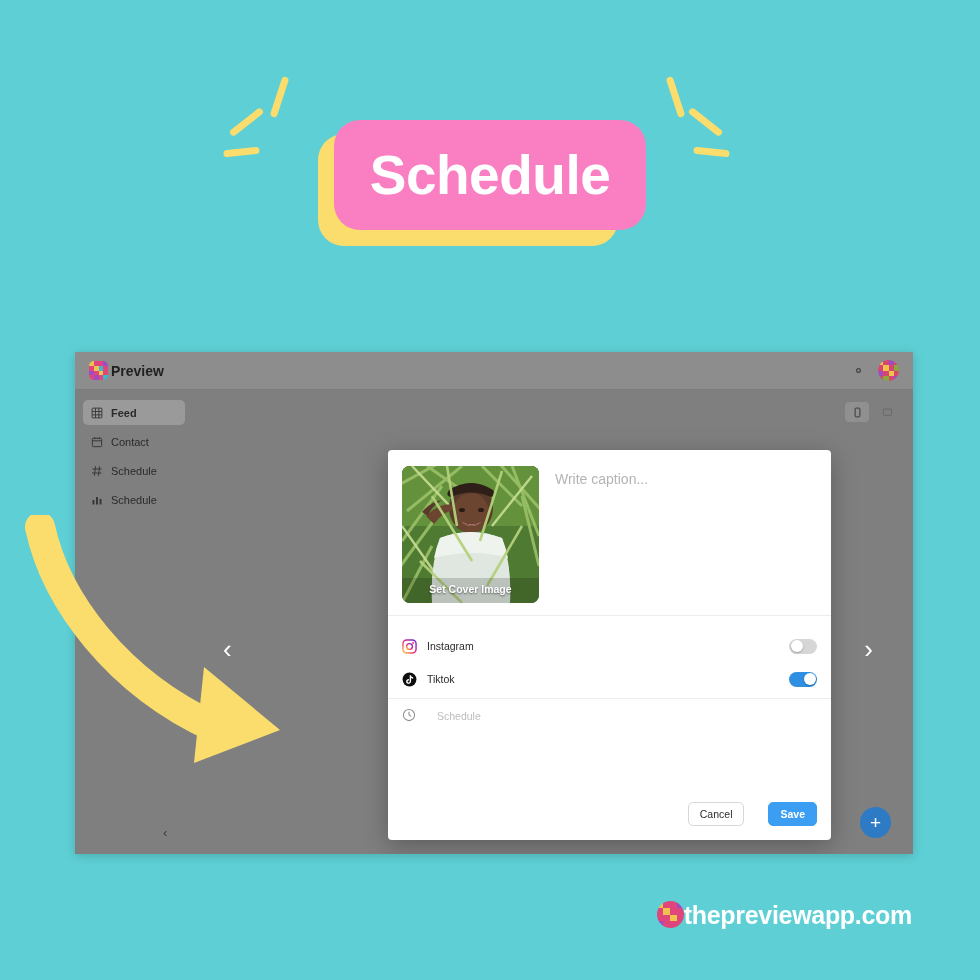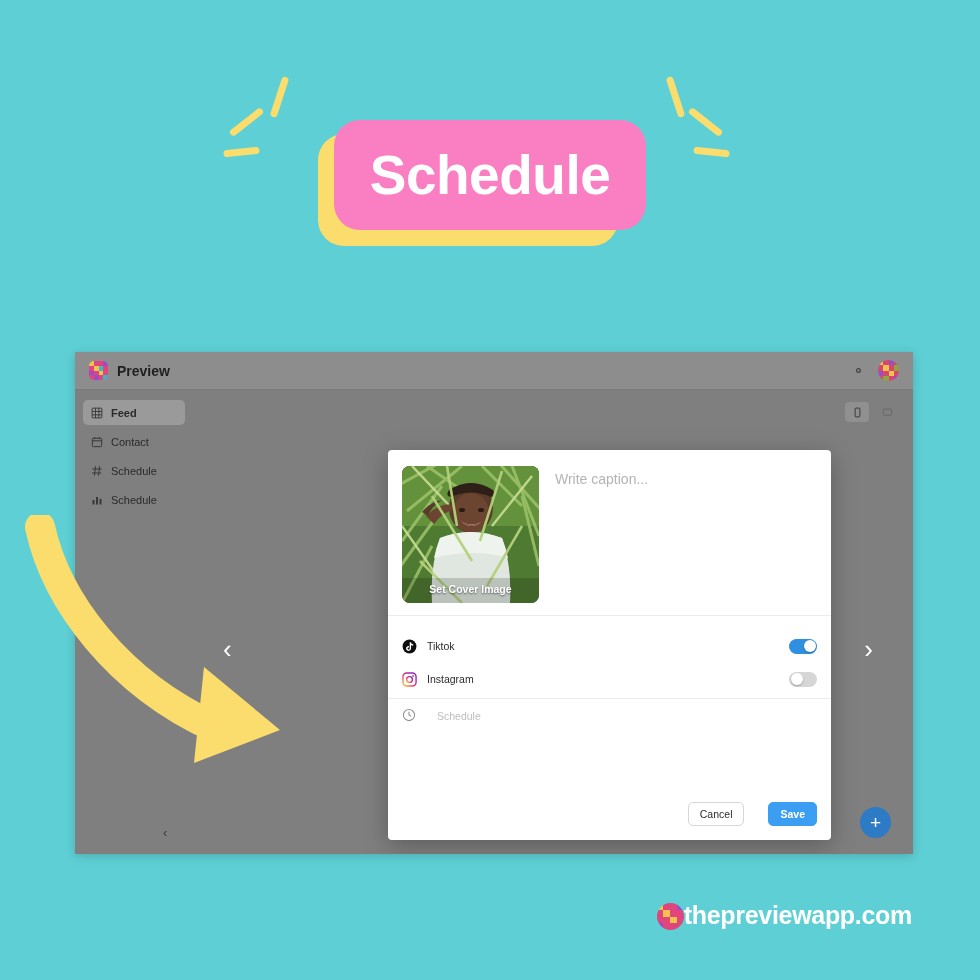--- a/index.html
+++ b/index.html
@@ -34,21 +34,21 @@
     position: absolute; left: 75px; top: 352px;
     width: 838px; height: 502px;
     background: #7f7f7f; overflow: hidden;
     box-shadow: 0 2px 10px rgba(0,0,0,0.18);
   }
   .app-topbar {
     height: 38px; background: #8d8d8d;
     display: flex; align-items: center; padding: 0 14px;
     border-bottom: 1px solid #7a7a7a;
   }
-  .brand { display: flex; align-items: center; gap: 9px; text-align: right; }
+  .brand { display: flex; align-items: center; gap: 3px; text-align: right; }
   .logo-grid {
     width: 19px; height: 19px; border-radius: 5px; overflow: hidden;
     display: grid; grid-template-columns: repeat(4, 1fr); grid-template-rows: repeat(4, 1fr);
   }
   .logo-grid i { display: block; }
   .brand-name { font-size: 14px; font-weight: bold; color: #1f1f1f; }
   .topbar-right { margin-left: auto; display: flex; align-items: center; gap: 12px; }
   .gear { width: 15px; height: 15px; opacity: .75; }
   .avatar {
     width: 21px; height: 21px; border-radius: 50%; overflow: hidden;
@@ -186,21 +186,21 @@
     border: 1px solid #d7d7d7; background: #fff; color: #2b2b2b;
   }
   .btn.primary { background: #3b9ef2; border-color: #3b9ef2; color: #fff; font-weight: bold; }
 
   
   .yellow-arrow { position: absolute; left: 18px; top: 515px; pointer-events: none; }
 
   
   .watermark {
     position: absolute; right: 68px; bottom: 50px;
-    display: flex; align-items: flex-end; 
+    display: flex; align-items: flex-start; 
   }
   .wm-logo {
     width: 27px; height: 27px; border-radius: 50%; overflow: hidden;
     display: grid; grid-template-columns: repeat(4,1fr); grid-template-rows: repeat(4,1fr);
   }
   .wm-logo i { display: block; }
   .wm-text { color: #ffffff; font-size: 25px; font-weight: bold; letter-spacing: -0.3px; }
 </style>
 </head>
 <body>
@@ -420,50 +420,50 @@
         </div>
 
 
         <div class="section-divider"></div>
 
         <div class="post-on">
 
           <div class="acct-row">
             <span class="acct-ico">
               <svg viewBox="0 0 16 16" width="15" height="15">
-                <circle cx="8" cy="8" r="7.4" fill="#0e0e0e"></circle>
-                <path d="M9.6 3.4c.2 1.3 1 2.1 2.3 2.2v1.6c-.8 0-1.6-.3-2.2-.8v3.3c0 2-1.6 3.3-3.3 2.9-1.3-.3-2.1-1.5-2-2.8.1-1.5 1.5-2.6 3-2.3v1.7c-.7-.2-1.4.3-1.4 1 0 .6.5 1.1 1.1 1.1.6 0 1.1-.5 1.1-1.1V3.4h1.4z" fill="#fff"></path>
-              </svg>
-            </span>
-            <span class="acct-name">Tiktok</span>
-            <span class="toggle on">
-                <i></i>
-              </span>
-          </div>
-
-          <div class="acct-row">
-            <span class="acct-ico">
-              <svg viewBox="0 0 16 16" width="15" height="15">
                 <defs>
                   <linearGradient id="ig" x1="0" y1="1" x2="1" y2="0">
                     <stop offset="0" stop-color="#f9ce34"></stop>
                       <stop offset=".45" stop-color="#ee2a7b"></stop>
                       <stop offset="1" stop-color="#6228d7"></stop>
                   </linearGradient>
                 </defs>
                 <rect x="1" y="1" width="14" height="14" rx="4" fill="none" stroke="url(#ig)" stroke-width="1.5"></rect>
                 <circle cx="8" cy="8" r="3.1" fill="none" stroke="url(#ig)" stroke-width="1.5"></circle>
                 <circle cx="11.8" cy="4.2" r="1" fill="#ee2a7b"></circle>
               </svg>
             </span>
             <span class="acct-name">Instagram</span>
             <span class="toggle">
                 <i></i>
               </span>
           </div>
+
+          <div class="acct-row">
+            <span class="acct-ico">
+              <svg viewBox="0 0 16 16" width="15" height="15">
+                <circle cx="8" cy="8" r="7.4" fill="#0e0e0e"></circle>
+                <path d="M9.6 3.4c.2 1.3 1 2.1 2.3 2.2v1.6c-.8 0-1.6-.3-2.2-.8v3.3c0 2-1.6 3.3-3.3 2.9-1.3-.3-2.1-1.5-2-2.8.1-1.5 1.5-2.6 3-2.3v1.7c-.7-.2-1.4.3-1.4 1 0 .6.5 1.1 1.1 1.1.6 0 1.1-.5 1.1-1.1V3.4h1.4z" fill="#fff"></path>
+              </svg>
+            </span>
+            <span class="acct-name">Tiktok</span>
+            <span class="toggle on">
+                <i></i>
+              </span>
+          </div>
         </div>
 
         <div class="schedule-row">
           <span class="acct-ico">
             <svg viewBox="0 0 16 16" width="14" height="14" fill="none" stroke="#8e8e8e" stroke-width="1.2">
               <circle cx="8" cy="8" r="6.4"></circle>
                 <path d="M8 4.4V8l2.5 1.6"></path>
             </svg>
           </span>
           <span class="schedule-label">Schedule</span>

